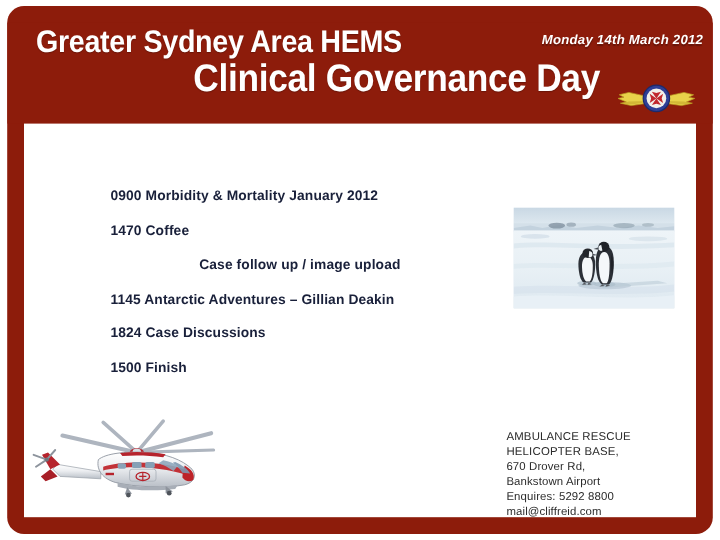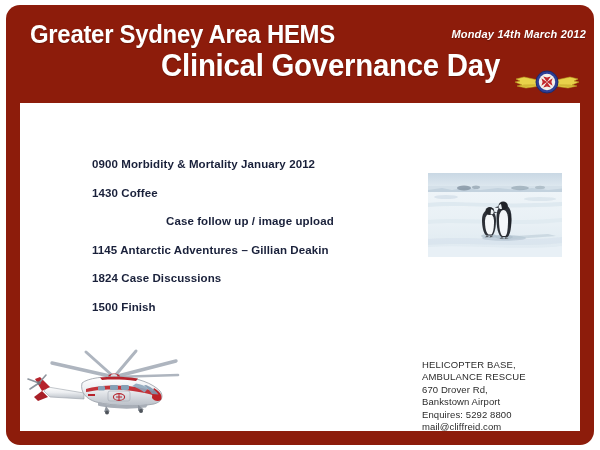--- a/index.html
+++ b/index.html
@@ -199,21 +199,21 @@
           <path d="M33 15 L27.4 18.8 L28.6 15 L27.4 11.2 Z"></path>
         </g>
       </svg>
     </div>
   </div>
 
   <div id="content-panel">
 
     <div id="agenda">
       <div class="agenda-item">0900 Morbidity &amp; Mortality January 2012</div>
-      <div class="agenda-item">1430 Coffee</div>
+      <div class="agenda-item">1470 Coffee</div>
       <div class="agenda-item indented">Case follow up / image upload</div>
       <div class="agenda-item">1145 Antarctic Adventures – Gillian Deakin</div>
       <div class="agenda-item">1824 Case Discussions</div>
       <div class="agenda-item">1500 Finish</div>
     </div>
 
     <div id="penguin-photo">
       <svg width="134" height="84" viewBox="0 0 134 84" xmlns="http://www.w3.org/2000/svg">
         <defs>
           <linearGradient id="sky" x1="0" y1="0" x2="0" y2="1">
@@ -349,22 +349,22 @@
         <path d="M80 59 L78 65 L84 64.4 Z" fill="#8e949d"></path>
         <path d="M112 58 L112 64 L118 62.6 Z" fill="#8e949d"></path>
         <circle cx="81" cy="65.6" r="2" fill="#4f545b"></circle>
         <circle cx="115" cy="64" r="2" fill="#4f545b"></circle>
 
         <rect x="62" y="47" width="7" height="2" fill="#b6232c"></rect>
       </svg>
     </div>
 
     <div id="address-block">
+      <div class="address-line caps">AMBULANCE RESCUE</div>
       <div class="address-line caps">HELICOPTER BASE,</div>
-      <div class="address-line caps">AMBULANCE RESCUE</div>
       <div class="address-line">670 Drover Rd,</div>
       <div class="address-line">Bankstown Airport</div>
       <div class="address-line">Enquires: 5292 8800</div>
       <div class="address-line">mail@cliffreid.com</div>
     </div>
 
   </div>
 </div>
 
 </body></html>

